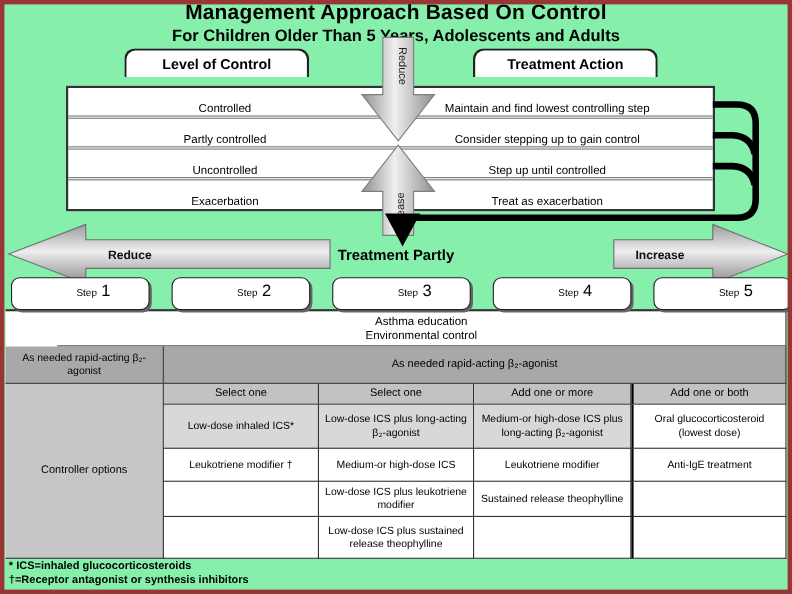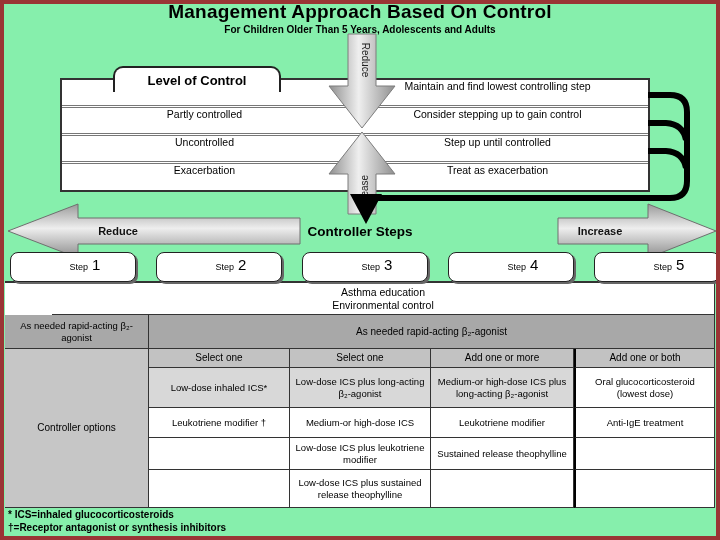--- a/index.html
+++ b/index.html
@@ -2,29 +2,29 @@
 <html><head>
 <meta charset="utf-8">
 <style>
   html,body{margin:0;padding:0;background:#fff;}
   #page{position:relative;width:720px;height:540px;background:#86efac;overflow:hidden;
         font-family:"Liberation Sans",sans-serif;color:#000;}
   .frame{position:absolute;inset:0;border:4px solid #9a3535;pointer-events:none;z-index:50;}
 
   
   .title{position:absolute;top:1px;left:0;right:0;text-align:center;font-size:19px;font-weight:bold;letter-spacing:.2px;}
-  .subtitle{position:absolute;top:24px;left:0;right:0;text-align:center;font-size:10px;font-weight:bold;}
+  .subtitle{position:absolute;top:24px;left:0;right:0;text-align:center;font-size:15px;font-weight:bold;}
 
   
-  .hdr{position:absolute;top:66px;height:26px;line-height:26px;text-align:center;font-size:13px;font-weight:bold;
+  .hdr{position:absolute;top:44px;height:26px;line-height:26px;text-align:center;font-size:13px;font-weight:bold;
        background:#fff;border:2px solid #222;border-bottom:none;border-radius:10px 10px 0 0;box-sizing:border-box;z-index:2;}
   .hdr-level{left:113px;width:168px;}
   .hdr-action{left:430px;width:168px;}
   .ctl-box{position:absolute;left:60px;top:78px;width:590px;height:114px;border:2px solid #333;background:#fff;box-sizing:border-box;z-index:1;}
-  .ctl-row{height:25px;display:flex;align-items:flex-start;font-size:10.5px;}
+  .ctl-row{height:25px;display:flex;align-items:flex-end;font-size:10.5px;}
   .ctl-left{width:285px;text-align:center;}
   .ctl-right{flex:1;text-align:center;}
   .ctl-div{height:3px;border-top:1px solid #777;border-bottom:1px solid #777;box-sizing:border-box;}
 
   svg.overlay{position:absolute;left:0;top:0;z-index:3;pointer-events:none;}
 
   .tsteps-title{position:absolute;left:285px;top:224px;width:150px;text-align:center;font-size:13.5px;font-weight:bold;z-index:4;}
 
   
   .step-box{position:absolute;top:252px;width:126px;height:30px;background:#fff;border:1px solid #222;border-radius:8px;
@@ -54,20 +54,21 @@
 </style>
 </head>
 <body>
 
 <div id="page">
 
   <div class="title">Management Approach Based On Control</div>
   <div class="subtitle">For Children Older Than 5 Years, Adolescents and Adults</div>
 
   <div class="hdr hdr-level">Level of Control</div>
+  <div class="hdr hdr-action">Treatment Action</div>
 
   <div class="ctl-box">
     <div class="ctl-row">
       <div class="ctl-left">Controlled</div>
       <div class="ctl-right">Maintain and find lowest controlling step</div>
     </div>
     <div class="ctl-div"></div>
     <div class="ctl-row">
       <div class="ctl-left">Partly controlled</div>
       <div class="ctl-right">Consider stepping up to gain control</div>
@@ -119,21 +120,21 @@
       <polygon points="8,231 78,204 78,218 300,218 300,244 78,244 78,258" fill="url(#gh)" stroke="#6f6f6f" stroke-width="1"></polygon>
       <text x="118" y="235" text-anchor="middle" font-size="11" font-weight="bold" fill="#111">Reduce</text>
     </g>
 
     <g>
       <polygon points="716,231 648,204 648,218 558,218 558,244 648,244 648,258" fill="url(#gh)" stroke="#6f6f6f" stroke-width="1"></polygon>
       <text x="600" y="235" text-anchor="middle" font-size="11" font-weight="bold" fill="#111">Increase</text>
     </g>
   </svg>
 
-  <div class="tsteps-title">Controller Steps</div>
+  <div class="tsteps-title">Treatment Partly</div>
 
   <div class="step-box" style="left:10px">
     <span class="step-word">Step</span>
     <span class="step-num">1</span>
   </div>
   <div class="step-box" style="left:156px">
     <span class="step-word">Step</span>
     <span class="step-num">2</span>
   </div>
   <div class="step-box" style="left:302px">

